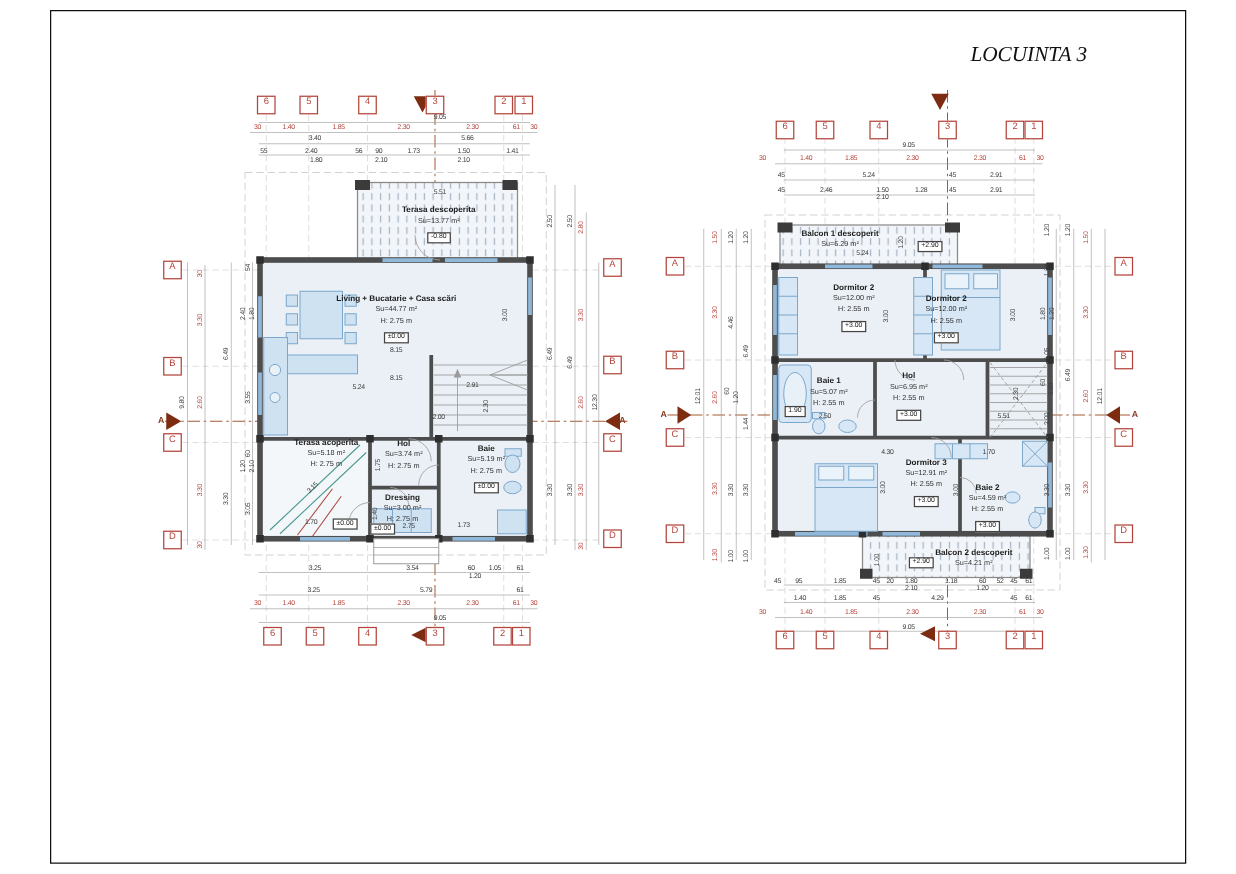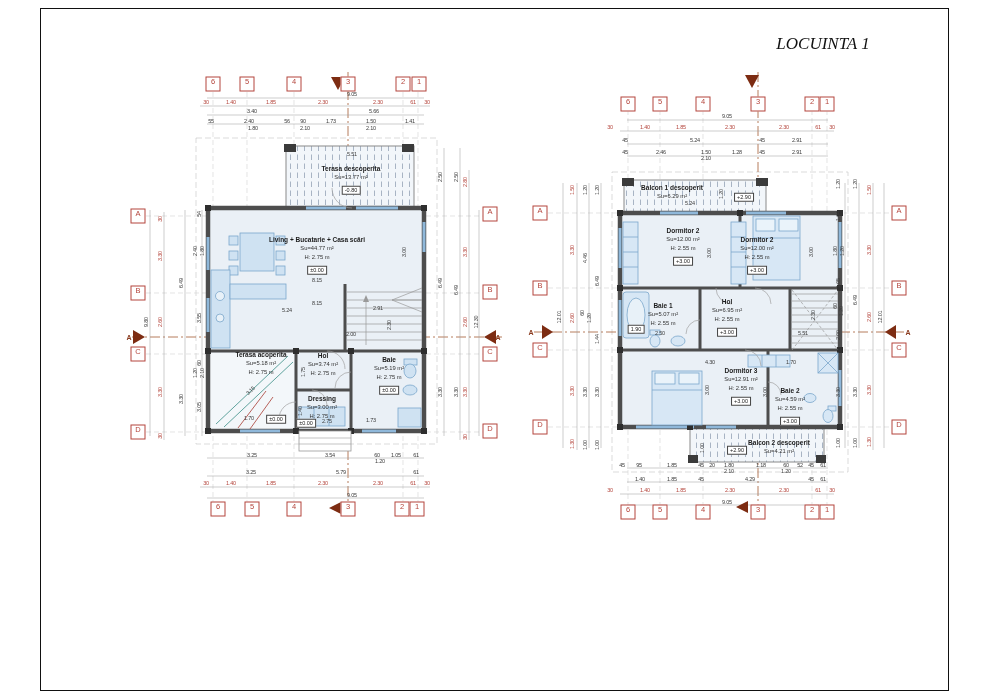--- a/index.html
+++ b/index.html
@@ -16,21 +16,21 @@
   .lbl-grid{width:13px;height:13px;border:0.9px solid #b4453c;background:#fff;color:#b4453c;
             font-size:7.5px;text-align:center;line-height:13px;}
   .lbl-marker{font-size:7px;color:#8a3a1e;font-weight:bold;}
   svg{position:absolute;left:0;top:0;}
 </style>
 </head>
 <body>
 
 <div id="sheet">
 
-  <div id="title">LOCUINTA 1</div>
+  <div id="title">LOCUINTA 3</div>
 
   <svg width="989" height="699" viewBox="0 0 989 699">
     <defs>
       <pattern id="ht" width="7" height="9" patternUnits="userSpaceOnUse">
         <rect width="7" height="9" fill="#f2f6fa"></rect>
         <line x1="3.5" y1="1.5" x2="3.5" y2="7" stroke="#a8b4c4" stroke-width="1"></line>
       </pattern>
     </defs>
 
     <rect x="40.5" y="8.5" width="908" height="682" fill="none" stroke="#111" stroke-width="1"></rect>

